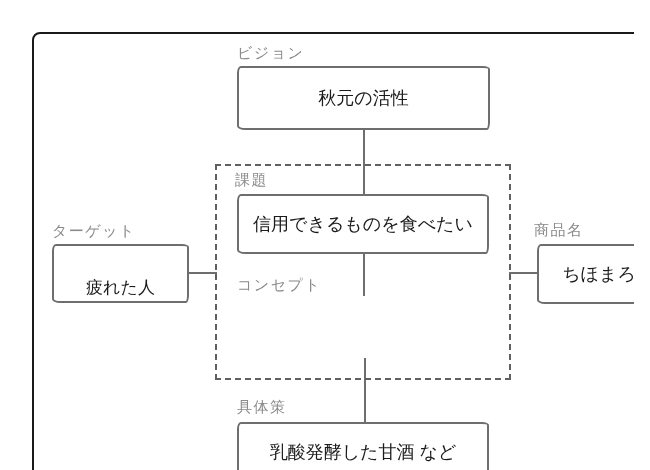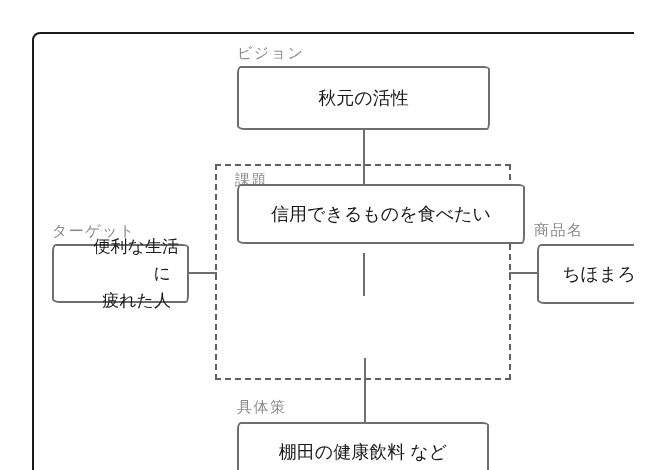--- a/index.html
+++ b/index.html
@@ -66,37 +66,38 @@
   <div class="h-line" style="left:477px;top:240px;width:29px"></div>
 
   <div class="dashed-group"></div>
 
   <div class="label" style="left:205px;top:13px">ビジョン</div>
   <div class="box" style="left:205px;top:34px;width:253px;height:64px">
     <span>秋元の活性</span>
   </div>
 
   <div class="label" style="left:203px;top:140px">課題</div>
-  <div class="box" style="left:205px;top:152px;width:288px;height:60px">
+  <div class="box" style="left:205px;top:162px;width:252px;height:60px">
     <span>信用できるものを食べたい</span>
   </div>
 
+  <div class="label" style="left:205px;top:245px">コンセプト</div>
 
   <div class="label" style="left:20px;top:191px">ターゲット</div>
   <div class="box" style="left:20px;top:212px;width:137px;height:59px;font-size:17px;line-height:1.6">
     <span>
-      <span>便利な生活に</span><br>
+      <br>
       <span>疲れた人</span>
     </span>
   </div>
 
   <div class="label" style="left:502px;top:190px">商品名</div>
   <div class="box" style="left:505px;top:212px;width:124px;height:60px">
     <span>ちほまろ</span>
   </div>
 
   <div class="label" style="left:205px;top:367px">具体策</div>
   <div class="box" style="left:205px;top:390px;width:252px;height:60px">
-    <span>棚田の健康飲料 など</span>
+    <span>乳酸発酵した甘酒 など</span>
   </div>
 
   <div class="frame"></div>
 </div>
 
 </body></html>

